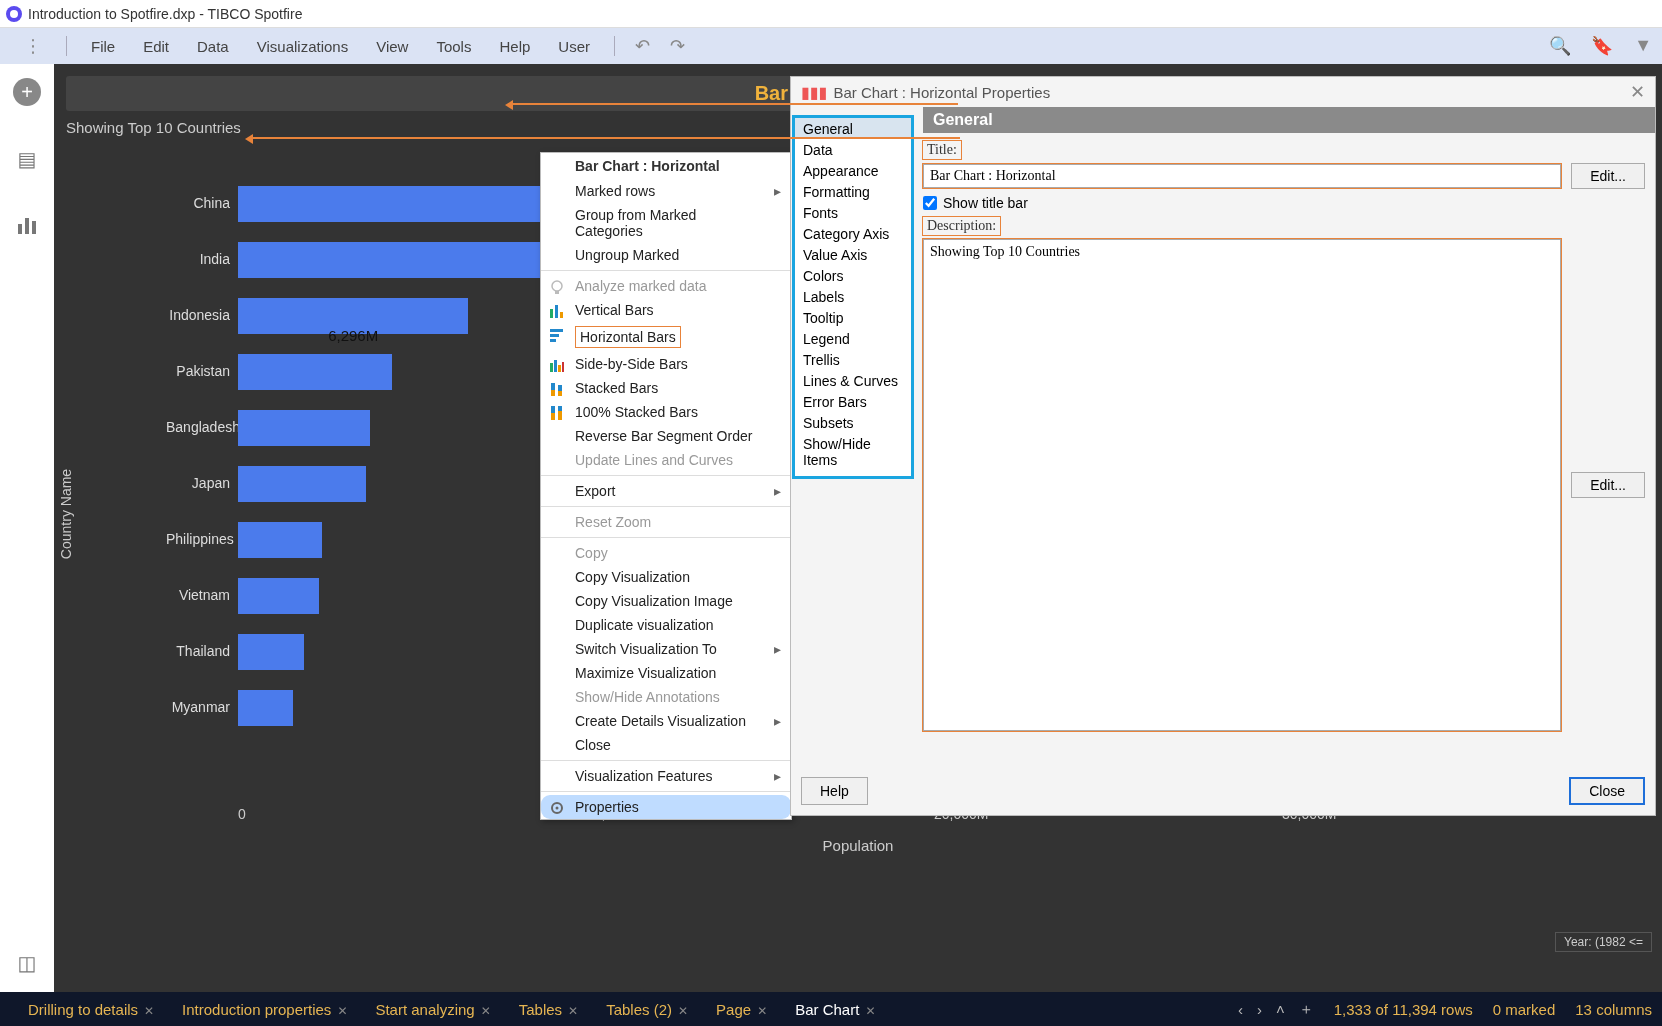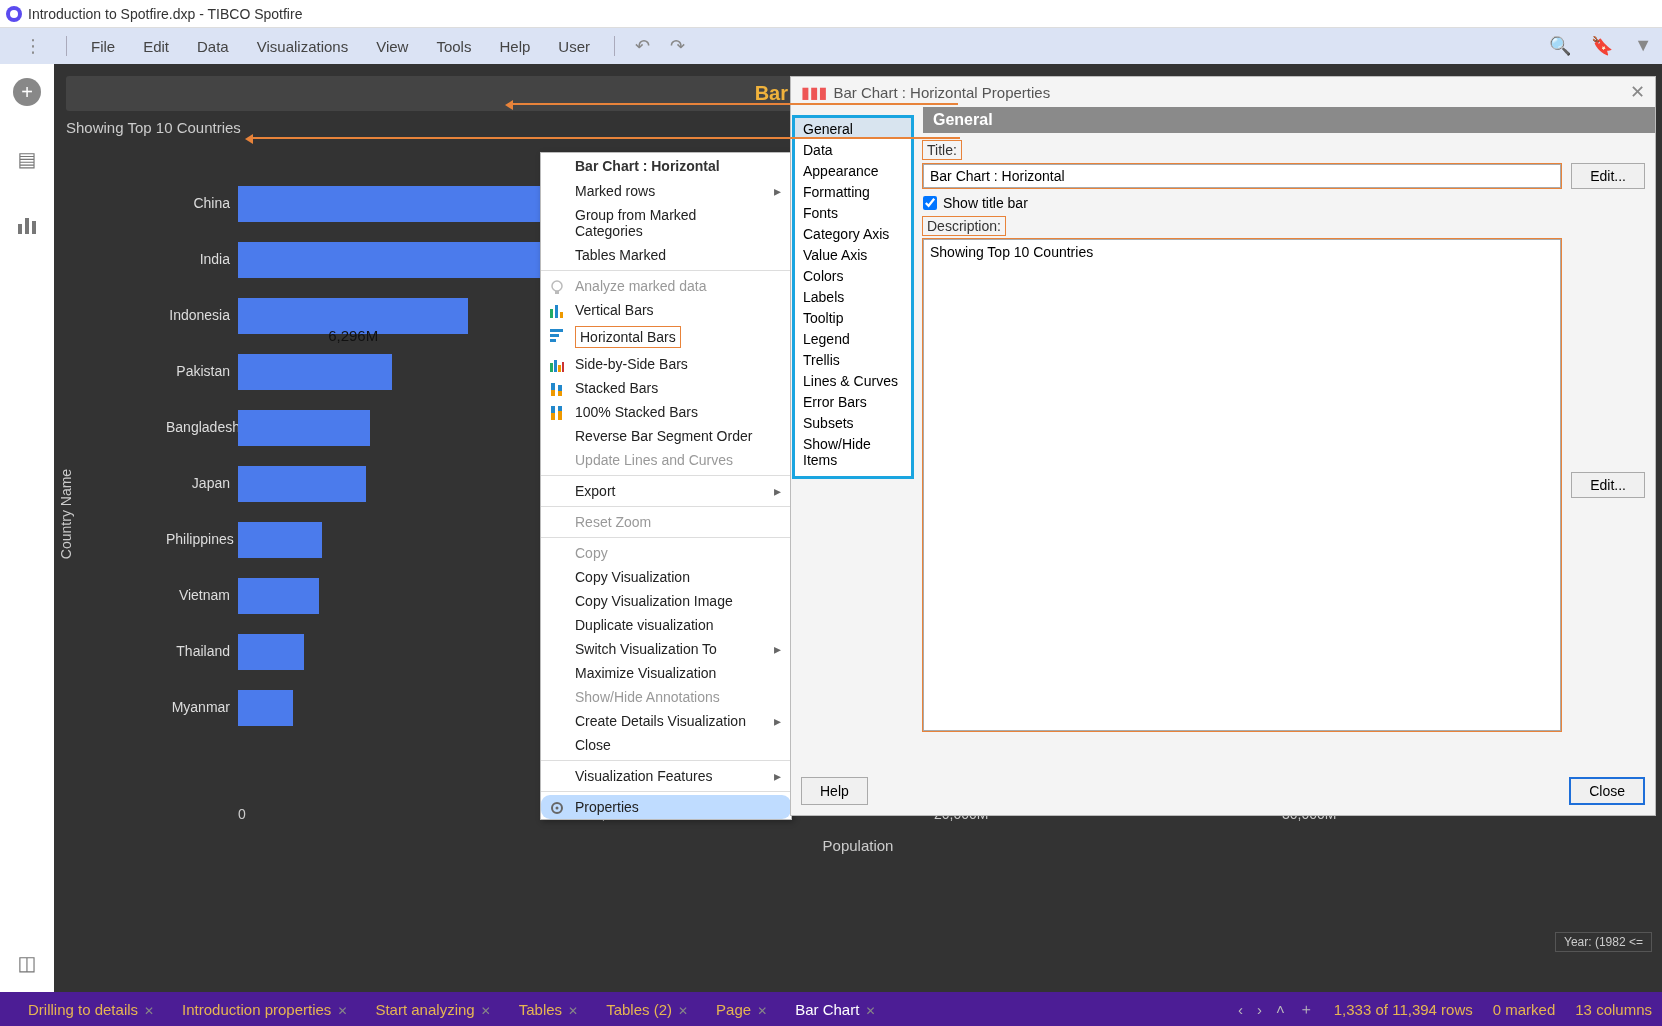--- a/index.html
+++ b/index.html
@@ -69,28 +69,28 @@
 .propdlg .lbl{font-size:14px;color:#333;margin-top:4px;}
 .propdlg .row{display:flex;gap:10px;align-items:center;margin-top:4px;}
 .propdlg input[type=text]{flex:1;border:1px solid #aaa;padding:3px 6px;font-size:14px;background:#fff;}
 .propdlg textarea{width:100%;height:492px;border:1px solid #aaa;padding:4px 6px;font-size:14px;background:#fff;resize:none;}
 .propdlg .btn{border:1px solid #aaa;background:#f0f0f0;padding:4px 18px;font-size:14px;cursor:pointer;}
 .propdlg .chkrow{display:flex;align-items:center;gap:6px;font-size:14px;margin-top:6px;}
 .propdlg .chkrow input{width:14px;height:14px;}
 .propdlg .footer{position:absolute;left:0;right:10px;bottom:10px;display:flex;}
 .propdlg .footer .help{margin-left:10px;}
 .propdlg .footer .close{margin-left:auto;border:2px solid #1e6fd9;}
-.hl-or{outline:1.5px solid #e8833a;}
+.hl-or{outline:1.5px solid #e8833a;font-family:Liberation Serif, serif;}
 
 
 .oa{position:absolute;height:0;border-top:2px solid #e8833a;}
 .oa::before{content:"";position:absolute;left:-8px;top:-5px;border:5px solid transparent;border-right:8px solid #e8833a;}
 
 
-.footerbar{position:absolute;left:0;right:0;bottom:0;height:34px;background:#4c1d95;color:#e6b552;font-size:15px;display:flex;align-items:center;}
+.footerbar{position:absolute;left:0;right:0;bottom:0;height:34px;background:#0f172a;color:#e6b552;font-size:15px;display:flex;align-items:center;}
 .footerbar .tab{padding:0 14px;position:relative;cursor:pointer;}
 .footerbar .tab .x{color:#888;margin-left:6px;font-size:12px;}
 .footerbar .tab.active{color:#fff;}
 .footerbar .page-ctl{margin-left:auto;display:flex;align-items:center;gap:14px;color:#bbb;padding:0 10px;}
 .footerbar .status{color:#e6b552;padding:0 10px;}
 .footerbar .tab:first-child{padding-left:28px;}
 .yearbox{position:absolute;right:10px;bottom:40px;background:#333;border:1px solid #555;color:#ccc;font-size:12px;padding:2px 8px;}
 </style>
 </head>
 <body>
@@ -203,21 +203,21 @@
     </div>
 
     <div class="yearbox">Year: (1982 &lt;=</div>
   </div>
 </div>
 
 <div class="ctxmenu" id="ctxmenu">
   <div class="hdr">Bar Chart : Horizontal</div>
 <div class="ci sub"><span>Marked rows</span></div>
     <div class="ci"><span>Group from Marked Categories</span></div>
-    <div class="ci"><span>Tables Marked</span></div>
+    <div class="ci"><span>Ungroup Marked</span></div>
     <div class="sep"></div>
     <div class="ci dis"><span class="ic"><svg width="16" height="16">
           <circle cx="8" cy="7" r="5" fill="none" stroke="#bbb" stroke-width="1.5"></circle>
           <rect x="6" y="12" width="4" height="3" fill="#bbb"></rect>
         </svg></span><span>Analyze marked data</span></div>
     <div class="ci"><span class="ic"><svg width="16" height="16">
           <rect x="1" y="6" width="3" height="9" fill="#2a6"></rect>
           <rect x="6" y="2" width="3" height="13" fill="#28c"></rect>
           <rect x="11" y="9" width="3" height="6" fill="#e90"></rect>
         </svg></span><span>Vertical Bars</span></div>

